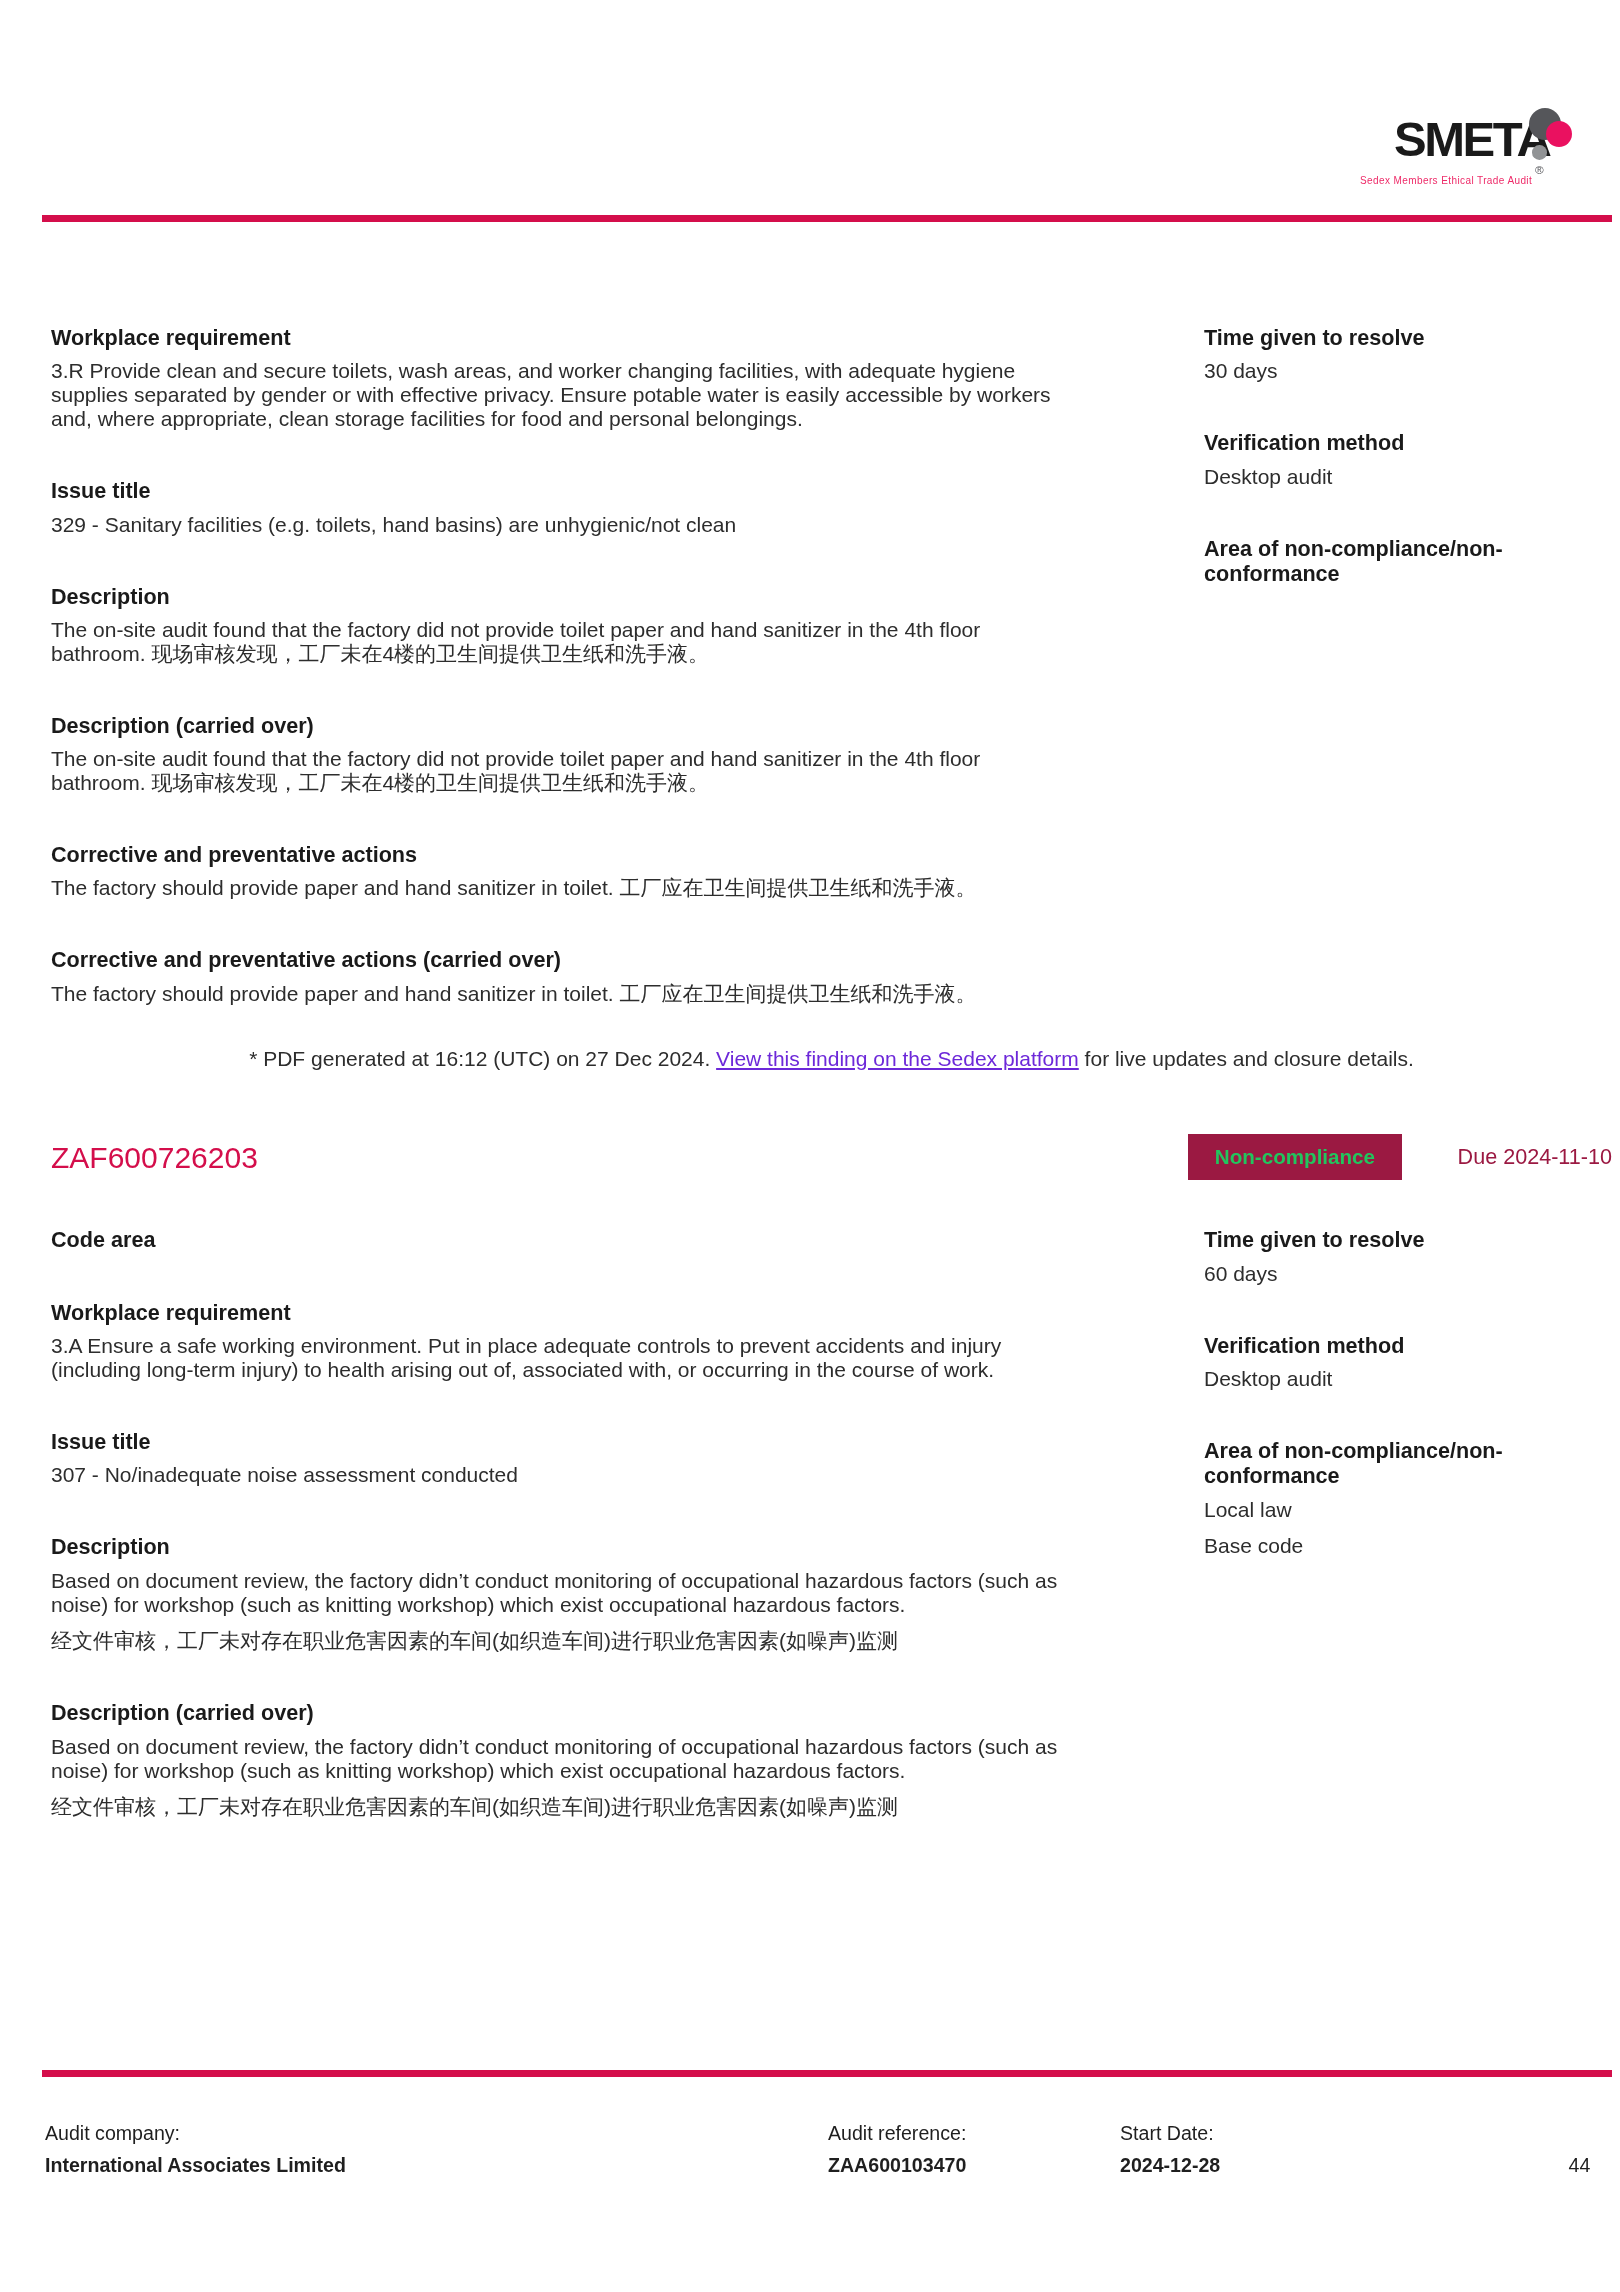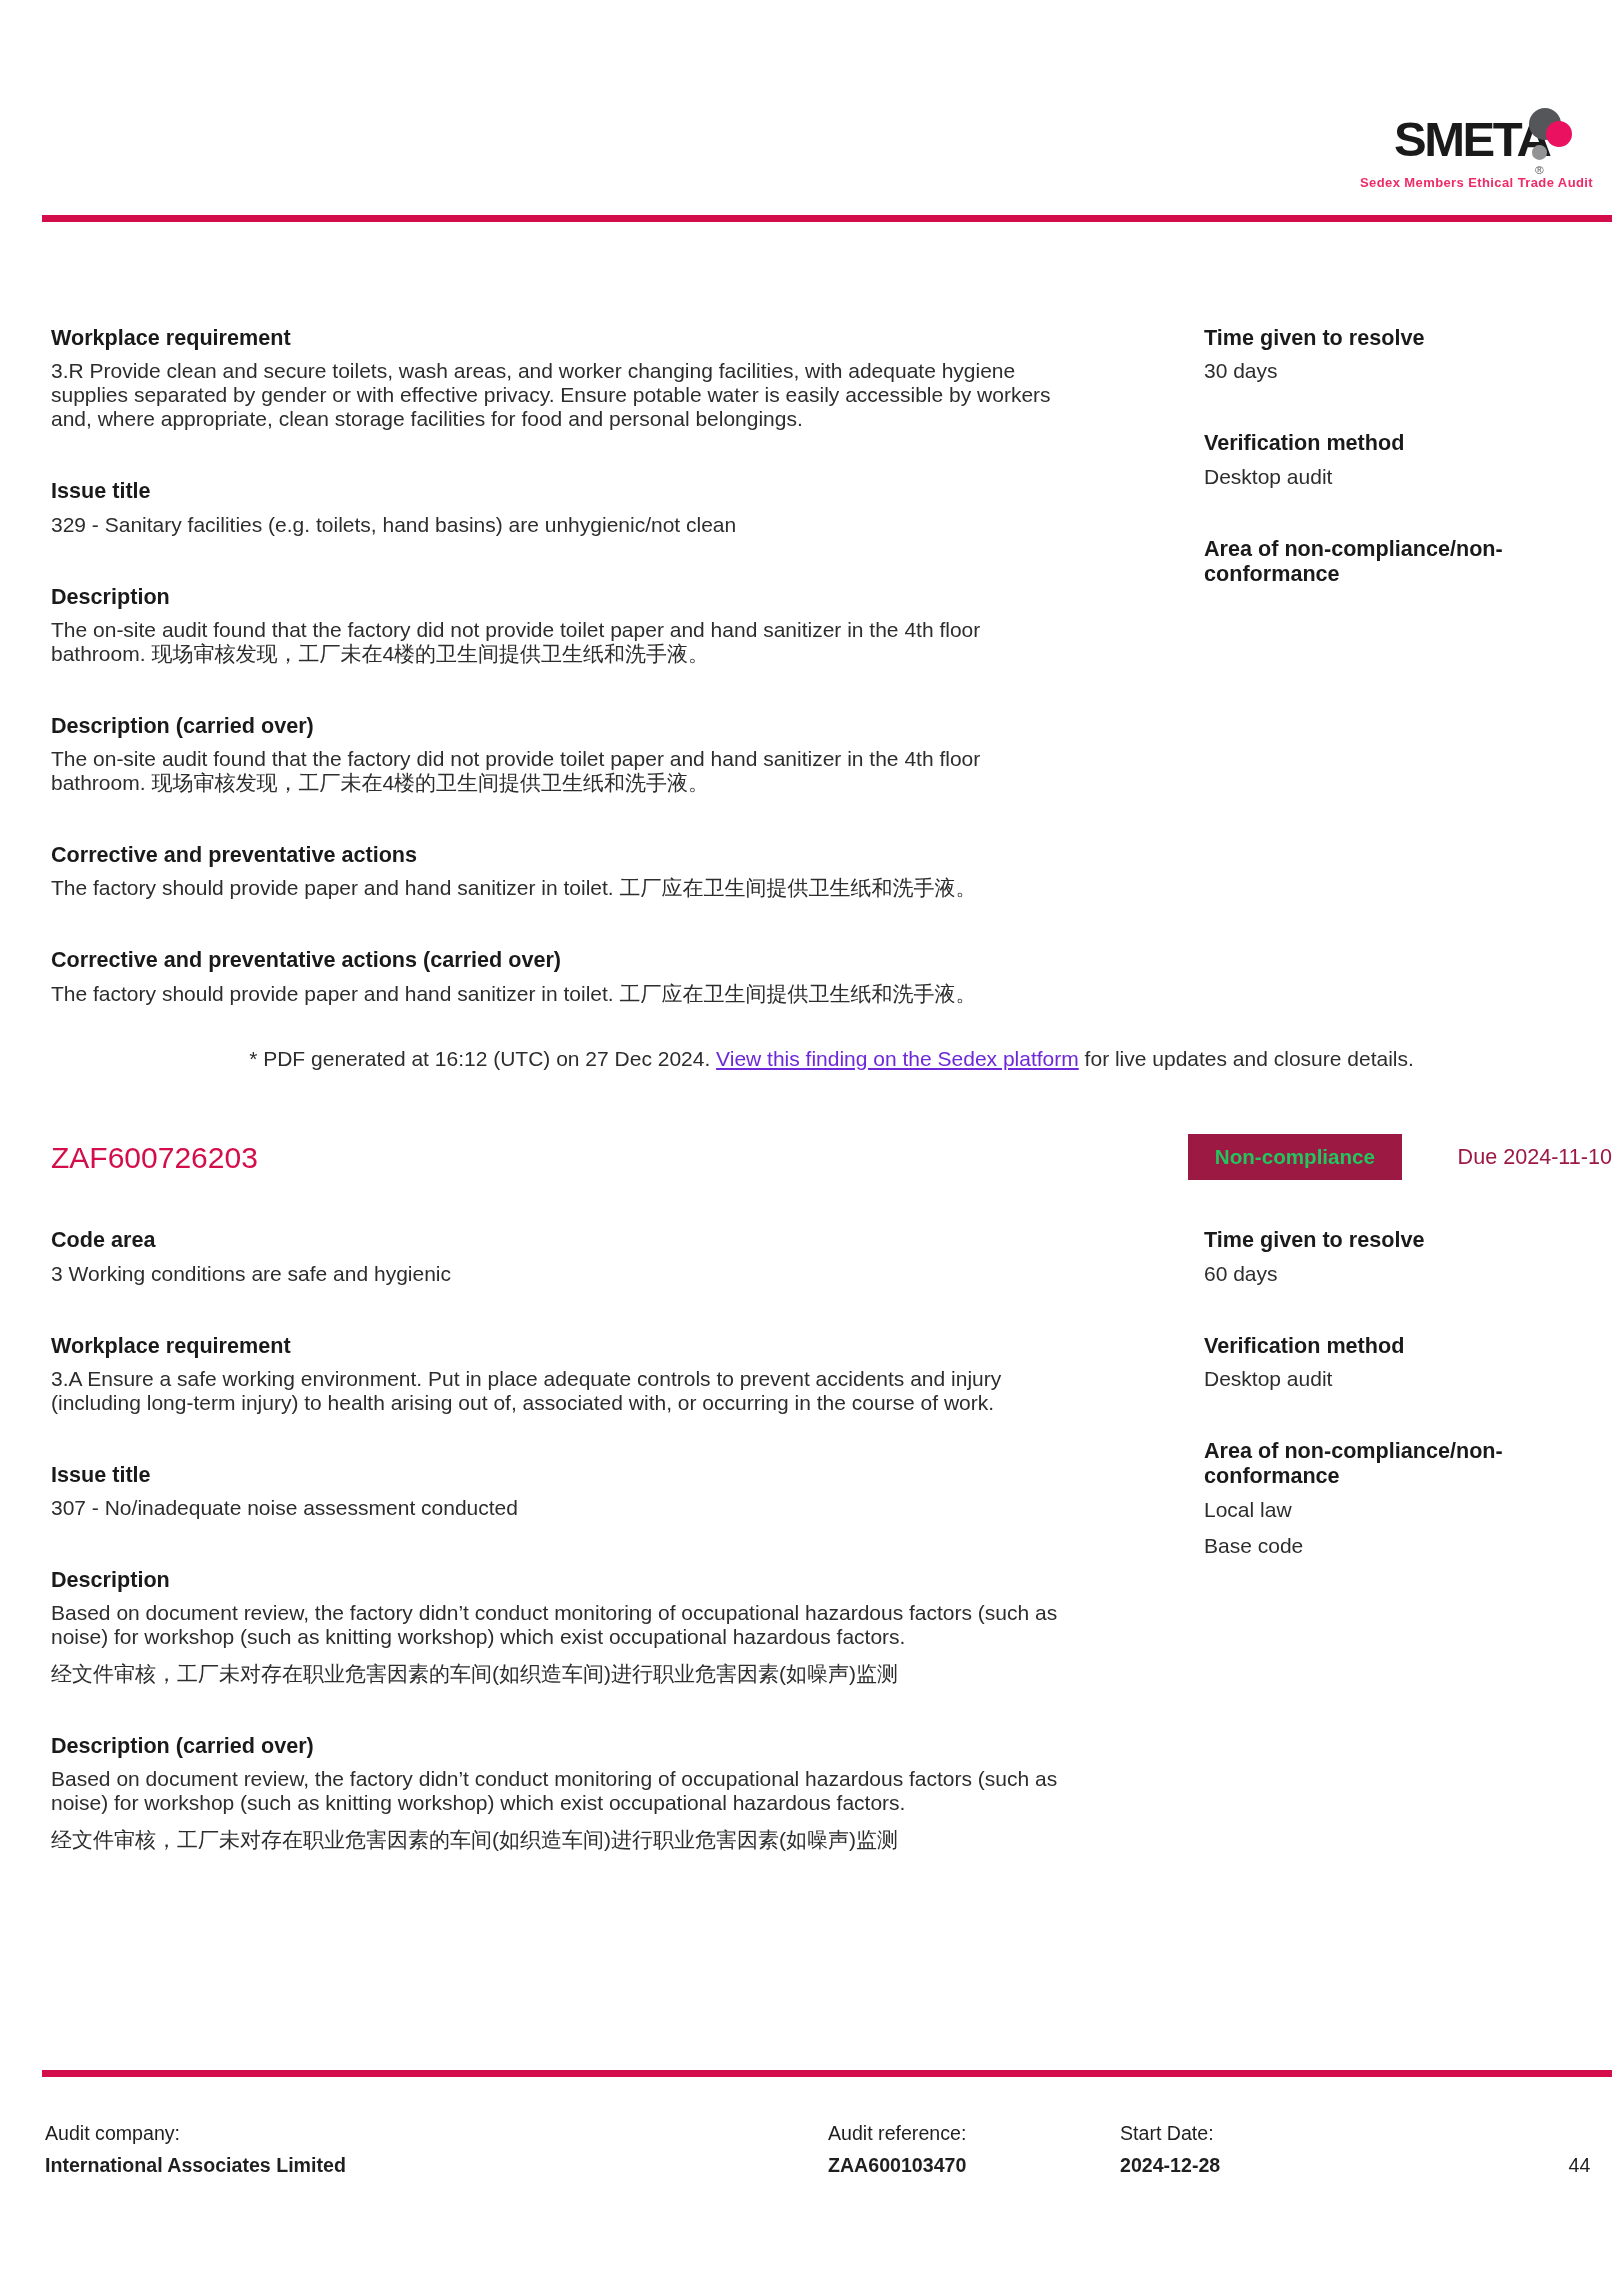--- a/index.html
+++ b/index.html
@@ -19,22 +19,22 @@
     line-height:59px;
     margin-left:34px;
   }
   .logo-dots{position:absolute;left:169px;top:-3.9px;width:57px;height:76px;}
   .dot{position:absolute;border-radius:50%;}
   .dot-big{width:32px;height:32px;background:#55565a;left:0;top:2px;}
   .dot-pink{width:26.5px;height:26.5px;background:#ea1160;left:16.7px;top:14.7px;}
   .dot-small{width:14.7px;height:14.7px;background:#919395;left:2.9px;top:39px;}
   .logo-reg{position:absolute;left:5.9px;top:57px;font-size:11.8px;color:#55565a;}
   .logo-subtitle{
-    margin-top:2px;font-size:13px;font-weight:700;color:#ee2a68;
-    letter-spacing:0.4px;white-space:nowrap;text-align:center;
+    margin-top:2px;font-size:10px;font-weight:400;color:#ee2a68;
+    letter-spacing:0.4px;white-space:nowrap;
   }
   .rule{position:absolute;left:42px;width:1570px;height:6.9px;background:#d40e4b;}
   .rule-top{top:215px;}
   .rule-bottom{top:2070px;}
 
   
   .content{position:absolute;top:325px;left:51px;width:1561px;}
   .finding-grid{display:grid;grid-template-columns:1153px 1fr;}
   .col-left{max-width:1024px;}
   .col-right{width:409px;}
@@ -143,21 +143,20 @@
     <div class="finding-header">
       <span class="finding-id">ZAF600726203</span>
       <span class="status-badge">Non-compliance</span>
       <span class="due-date">Due 2024-11-10</span>
     </div>
 
     <section class="finding-grid section-2">
       <div class="col-left" id="sec1-left">
           <div class="field">
             <div class="field-label">Code area</div>
-            <div class="field-value">3 Working conditions are safe and hygienic</div>
           </div>
           <div class="field">
             <div class="field-label">Workplace requirement</div>
             <div class="field-value">3.A Ensure a safe working environment. Put in place adequate controls to prevent accidents and injury (including long-term injury) to health arising out of, associated with, or occurring in the course of work.</div>
           </div>
           <div class="field">
             <div class="field-label">Issue title</div>
             <div class="field-value">307 - No/inadequate noise assessment conducted</div>
           </div>
           <div class="field">

